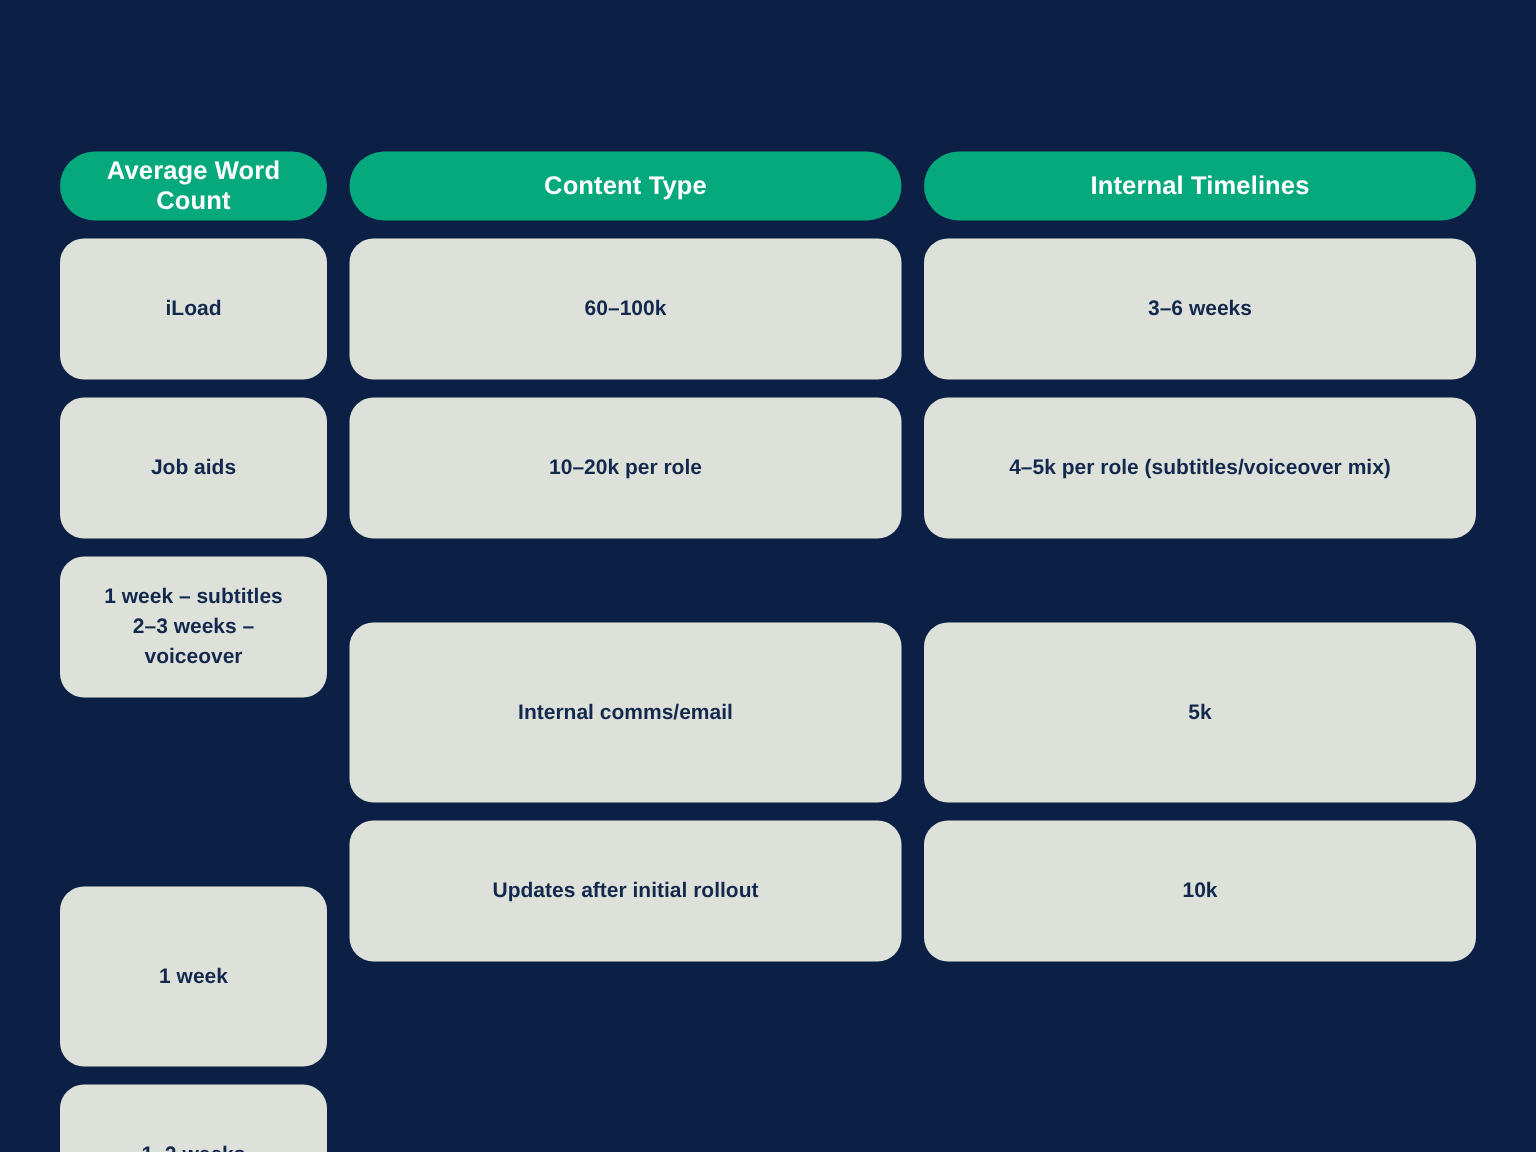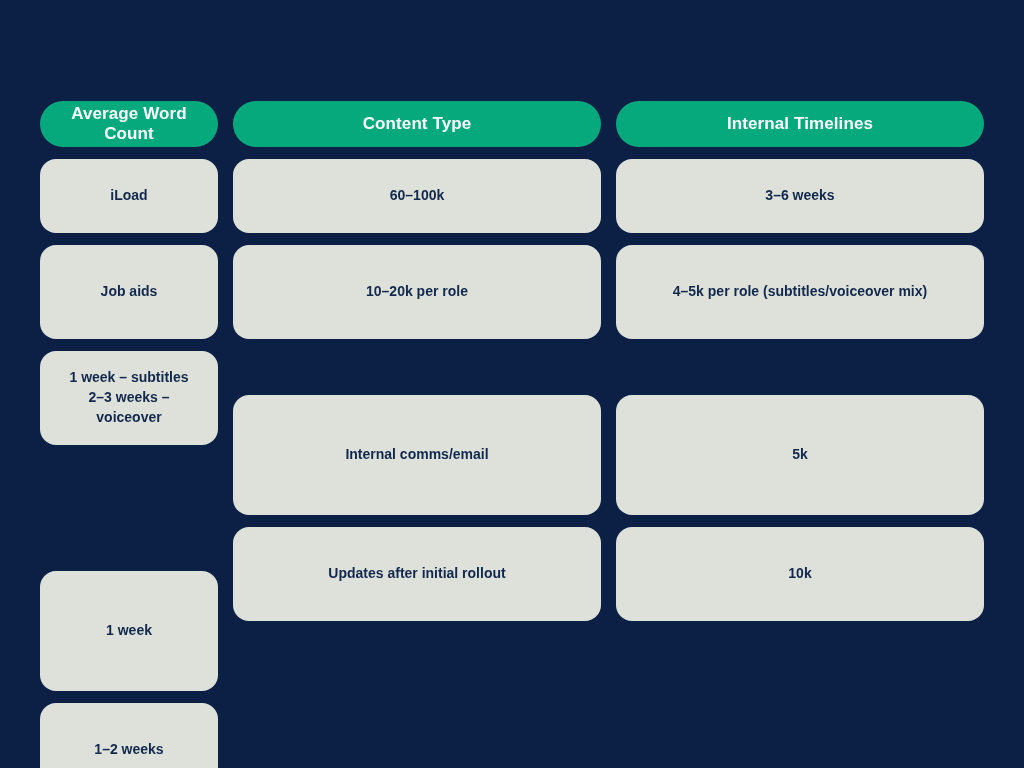--- a/index.html
+++ b/index.html
@@ -62,21 +62,21 @@
   .cell .cell-text {
     color: #12284c;
     font-size: 14px;
     font-weight: bold;
     text-align: center;
     line-height: 1.42;
     white-space: pre-line;
   }
 
   
-  .r0 { height: 74px; }
+  .r0 { height: 94px; }
   .r1 { height: 94px; }
   .r2 { height: 94px; }
   .r3 { height: 120px; margin-top: 44px; }
   .r4 { height: 94px; }
 </style>
 </head>
 <body>
 
 <div id="table-wrap">
   <div class="table-grid">

